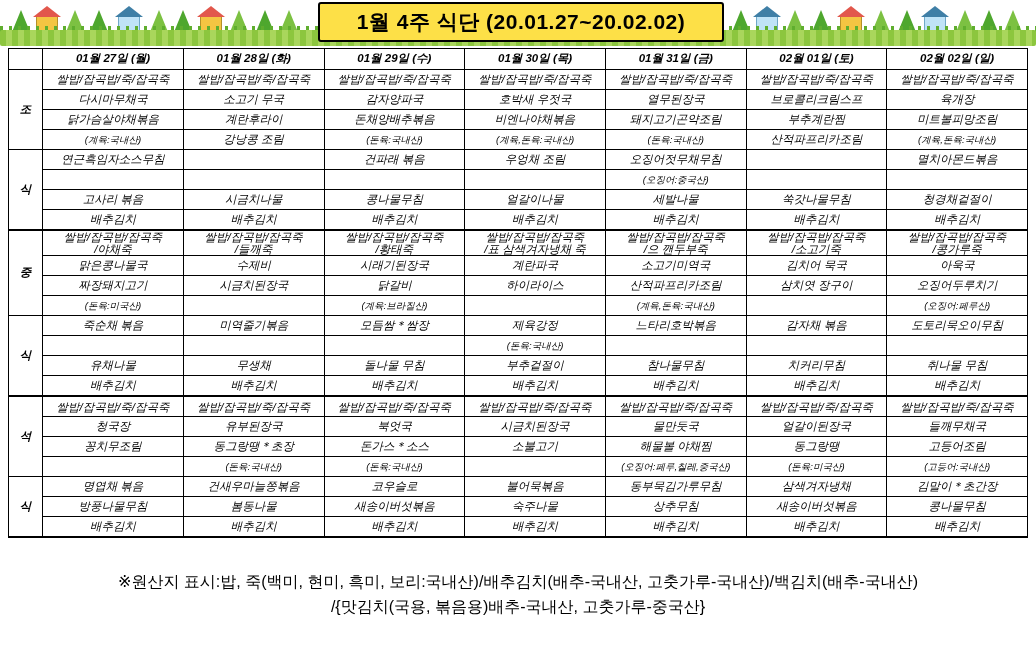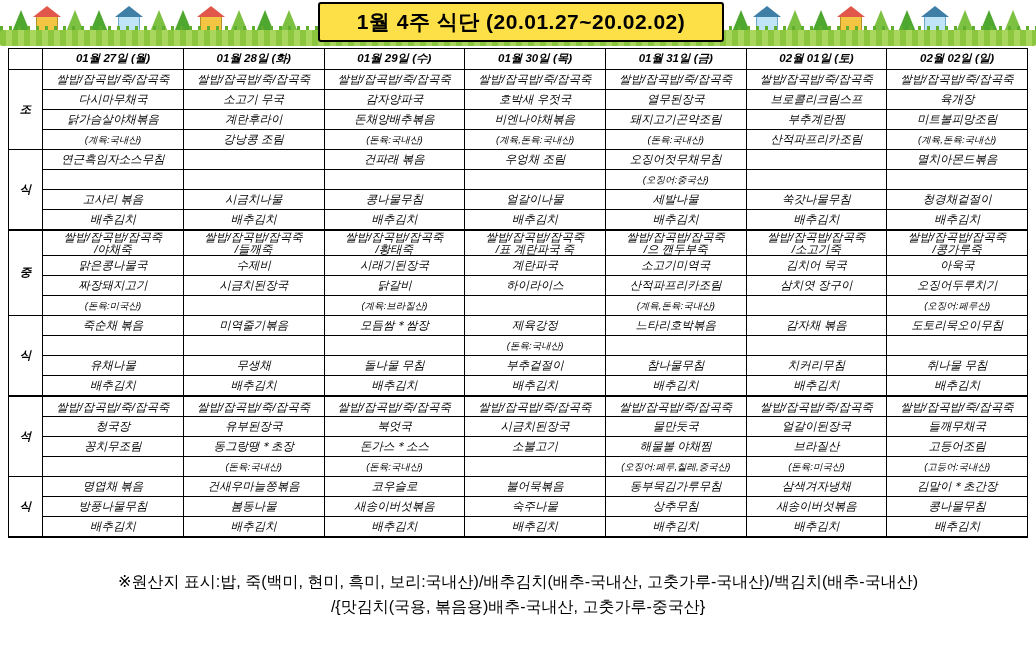--- a/index.html
+++ b/index.html
@@ -250,21 +250,21 @@
           <td class="dishcell rice">
             <div class="two">쌀밥/잡곡밥/잡곡죽</div>
             <div class="two">/들깨죽</div>
           </td>
           <td class="dishcell rice">
             <div class="two">쌀밥/잡곡밥/잡곡죽</div>
             <div class="two">/황태죽</div>
           </td>
           <td class="dishcell rice">
             <div class="two">쌀밥/잡곡밥/잡곡죽</div>
-            <div class="two">/표 계란파국 죽</div>
+            <div class="two">/표 삼색겨자냉채 죽</div>
           </td>
           <td class="dishcell rice">
             <div class="two">쌀밥/잡곡밥/잡곡죽</div>
             <div class="two">/으 깬두부죽</div>
           </td>
           <td class="dishcell rice">
             <div class="two">쌀밥/잡곡밥/잡곡죽</div>
             <div class="two">/소고기죽</div>
           </td>
           <td class="dishcell rice">
@@ -378,21 +378,21 @@
           <td class="dishcell"><span>물만둣국</span></td>
           <td class="dishcell"><span>얼갈이된장국</span></td>
           <td class="dishcell"><span>들깨무채국</span></td>
         </tr>
         <tr>
           <td class="dishcell"><span>꽁치무조림</span></td>
           <td class="dishcell"><span>동그랑땡＊초장</span></td>
           <td class="dishcell"><span>돈가스＊소스</span></td>
           <td class="dishcell"><span>소불고기</span></td>
           <td class="dishcell"><span>해물볼 야채찜</span></td>
-          <td class="dishcell"><span>브라질산</span></td>
+          <td class="dishcell"><span>동그랑땡</span></td>
           <td class="dishcell"><span>고등어조림</span></td>
         </tr>
         <tr>
           <td class="dishcell"><span></span></td>
           <td class="dishcell subrow">
             <span class="sub">(돈육:국내산)</span>
           </td>
           <td class="dishcell subrow">
             <span class="sub">(돈육:국내산)</span>
           </td>

